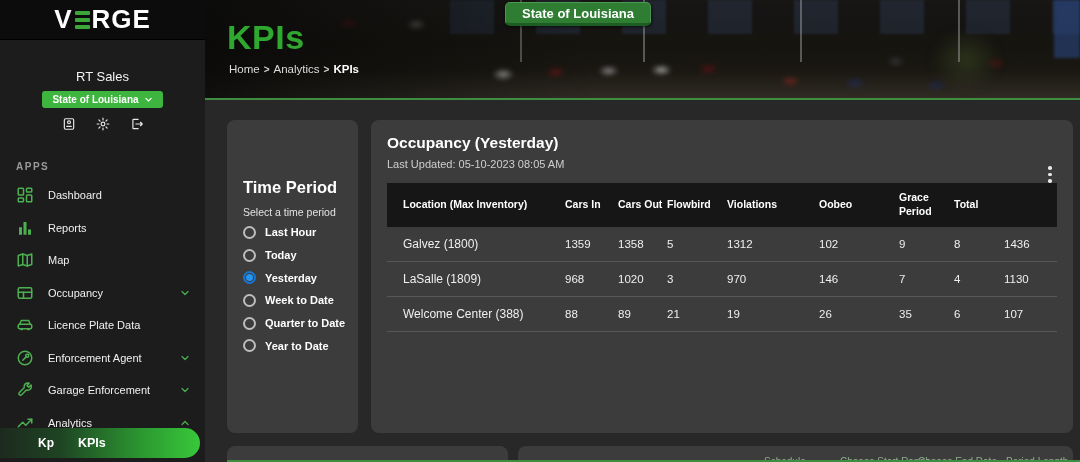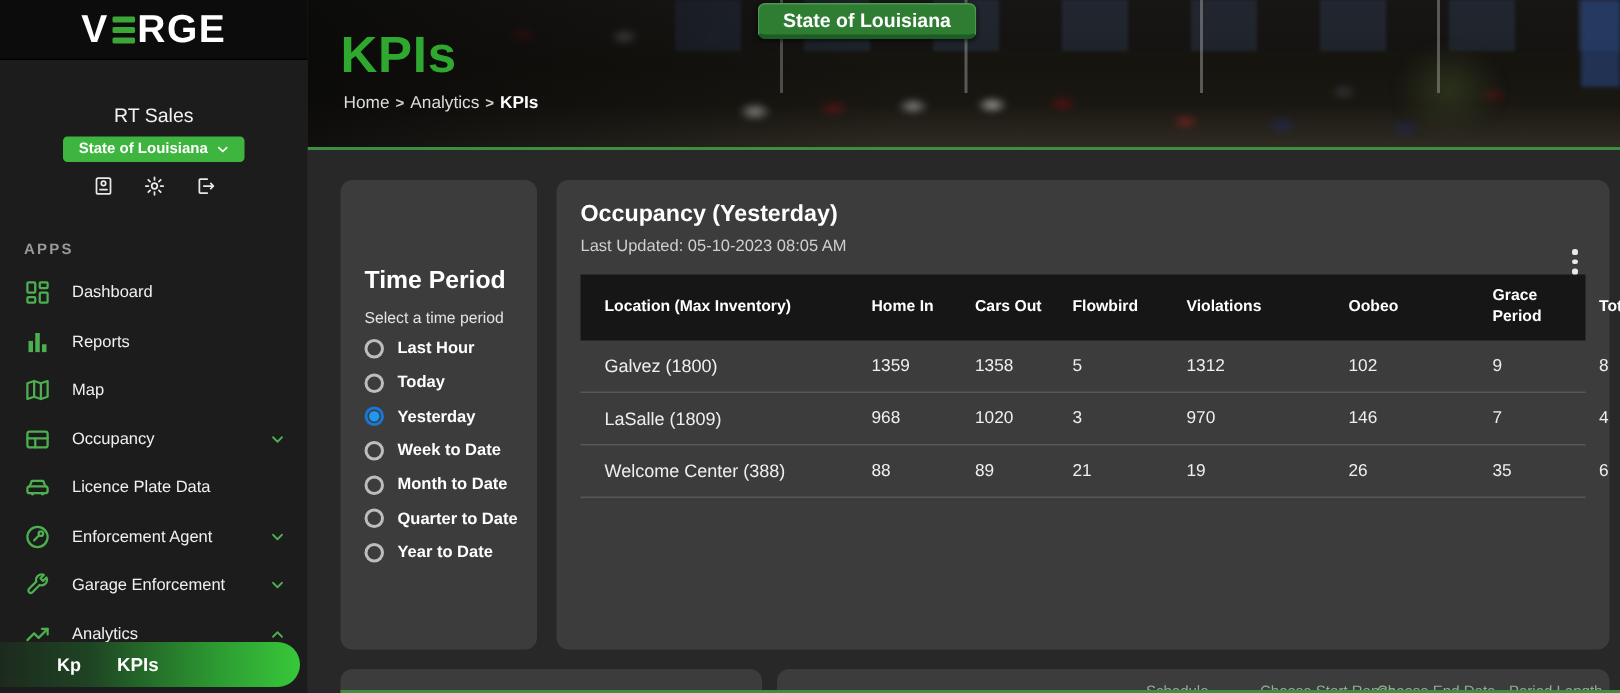--- a/index.html
+++ b/index.html
@@ -110,21 +110,21 @@
 
   .occupancy-panel { left:166px; top:18px; right:7px; height:313px; padding:14px 16px 16px; }
   .occ-title { color:#fff; font-size:15.5px; font-weight:bold; }
   .occ-updated { color:#cfcfcf; font-size:11px; margin-top:6px; }
   .kebab { position:absolute; right:16px; top:46px; width:14px; height:18px; cursor:pointer; }
   .kebab i { display:block; width:3.5px; height:3.5px; border-radius:50%; background:#e8e8e8;
     margin:0 auto 3px; }
 
   .occ-table { margin-top:13px; }
   .tr { display:grid; grid-template-columns:178px 53px 49px 60px 92px 80px 55px 50px 1fr;
-    align-items:center;gap:16px; }
+    align-items:center; }
   .thead { background:#161616; min-height:44px; }
   .th { color:#fff; font-size:10.5px; font-weight:600; line-height:1.3; padding:6px 4px 6px 0; }
   .th:first-child, .td:first-child { padding-left:16px; }
   .tbody-row { height:35px; border-bottom:1px solid rgba(255,255,255,.14); }
   .td { color:#efefef; font-size:12px; padding-right:4px; }
   .td.num { font-size:11.5px; }
 
   .bottom-left-panel { left:22px; top:344px; width:281px; height:100px; }
   .bottom-right-panel { left:313px; top:344px; right:7px; height:100px; }
   .clipped-label { position:absolute; top:10px; color:#8fae8f; font-size:10px;
@@ -308,26 +308,20 @@
       <div class="radio-row">
         <span class="radio">
             <i></i>
           </span>
         <span class="radio-label">Week to Date</span>
       </div>
       <div class="radio-row">
         <span class="radio">
             <i></i>
           </span>
-        <span class="radio-label">Month to Date</span>
-      </div>
-      <div class="radio-row">
-        <span class="radio">
-            <i></i>
-          </span>
         <span class="radio-label">Quarter to Date</span>
       </div>
       <div class="radio-row">
         <span class="radio">
             <i></i>
           </span>
         <span class="radio-label">Year to Date</span>
       </div>
     </div>
 
@@ -336,21 +330,21 @@
       <div class="occ-updated">Last Updated: 05-10-2023 08:05 AM</div>
       <div class="kebab">
           <i></i>
           <i></i>
           <i></i>
         </div>
 
       <div class="occ-table">
         <div class="tr thead">
           <div class="th">Location (Max Inventory)</div>
-          <div class="th">Home In</div>
+          <div class="th">Cars In</div>
           <div class="th">Cars Out</div>
           <div class="th">Flowbird</div>
           <div class="th">Violations</div>
           <div class="th">Oobeo</div>
           <div class="th">Grace Period</div>
           <div class="th">Total</div>
         </div>
         <div class="tr tbody-row">
           <div class="td">Galvez (1800)</div>
           <div class="td num">1359</div>

